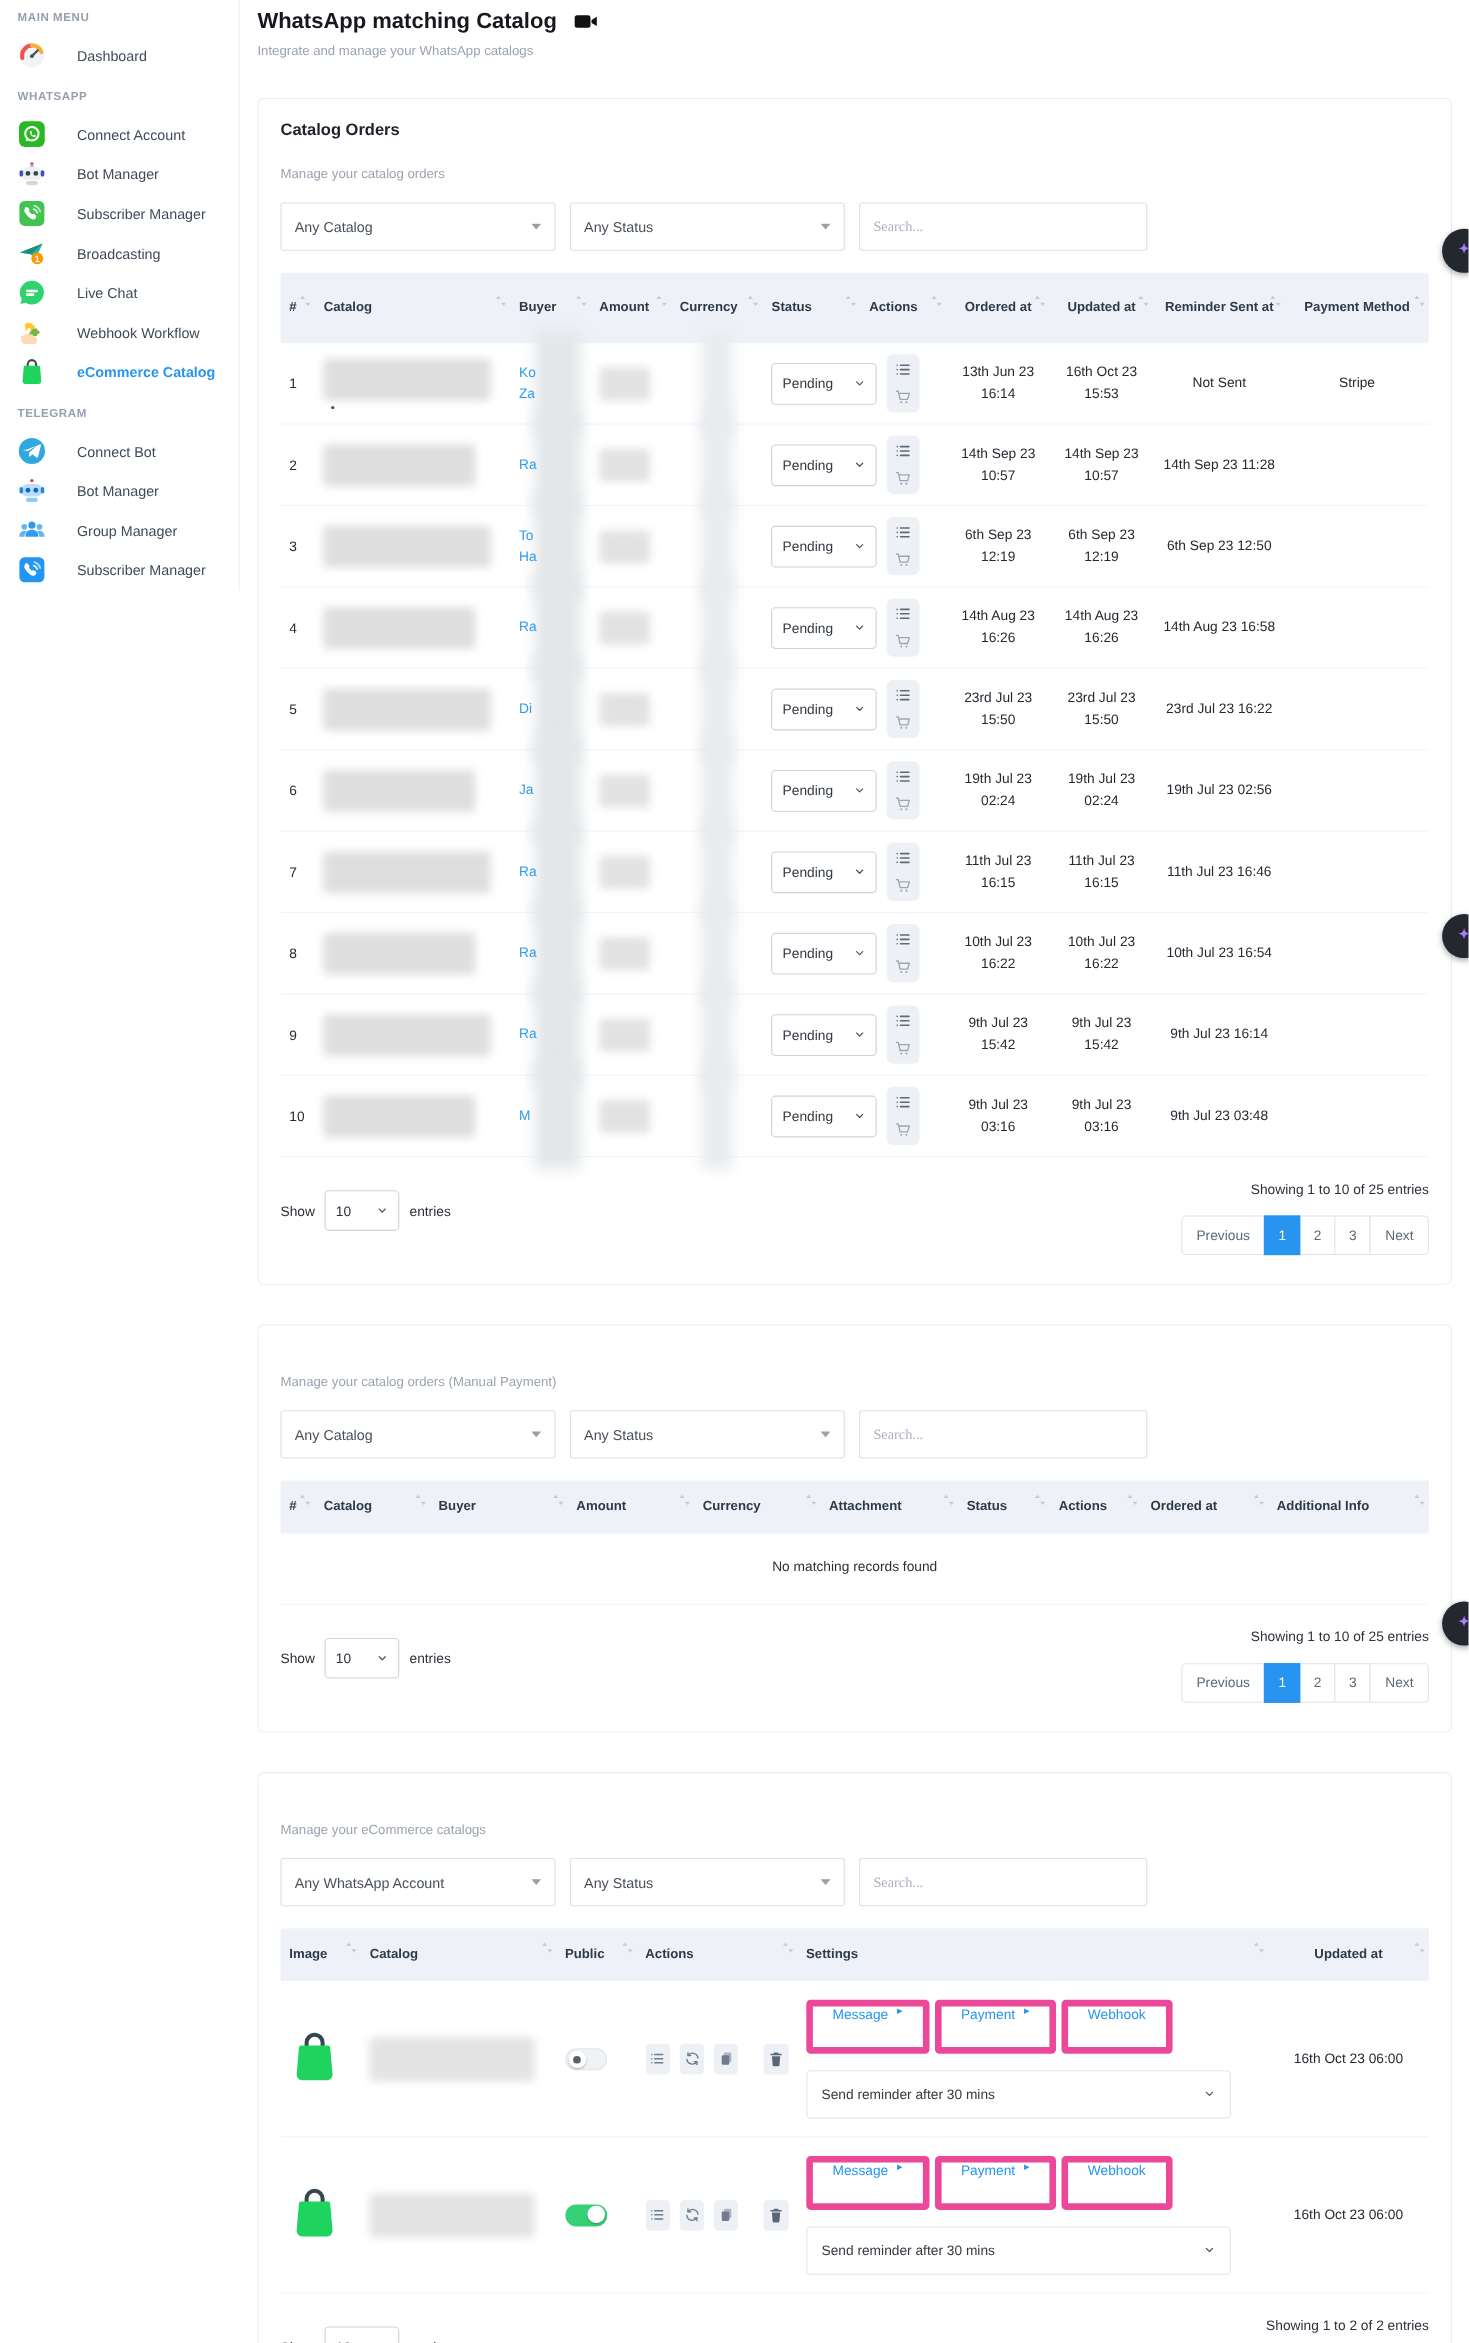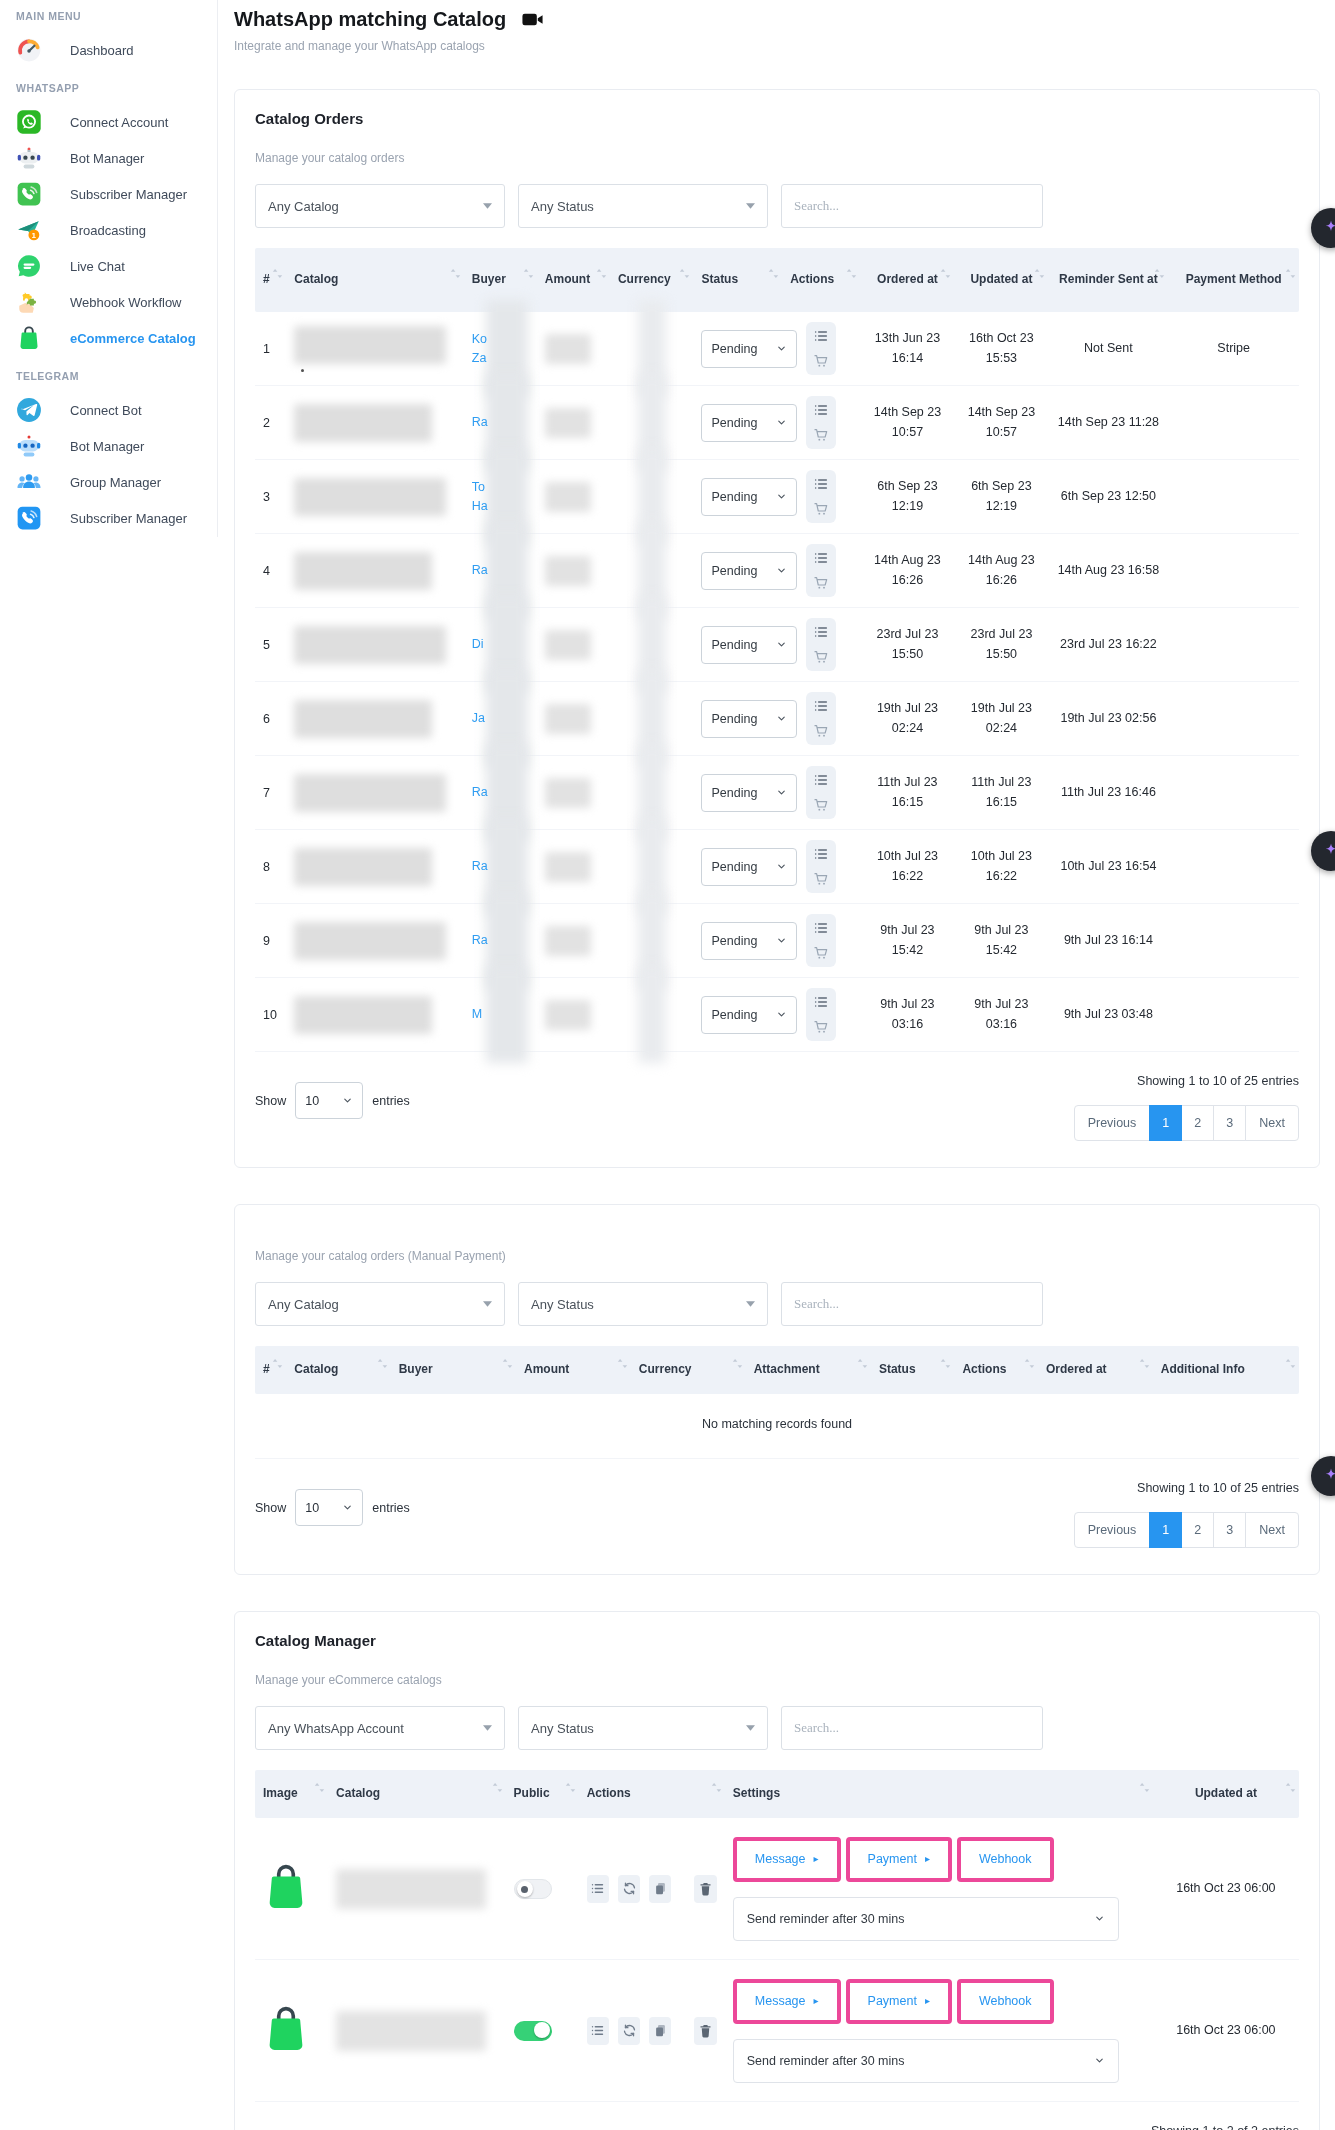--- a/index.html
+++ b/index.html
@@ -102,22 +102,22 @@
   .tgl.off .knob{left:2px}
   .tgl.on .knob{right:2px}
   .dot{width:7px;height:7px;border-radius:50%;background:#59616c}
   .m-actions{display:flex;gap:9px;align-items:center}
   .act-sq{width:30px;height:28px;border-radius:4px;background:#edf1f6;display:flex;align-items:center;
           justify-content:center;color:#707c8b;cursor:pointer}
   .act-sq .icn{width:15px;height:15px}
   .act-sq.trash{margin-left:14px;color:#5b6673}
   .settings-cell{display:flex;flex-direction:column;gap:15px;padding-right:26px}
   .btn-row{display:flex;gap:5px}
-  .obtn{height:37px;border:4px solid #ec4899;border-radius:4px;color:#2795f0;background:#fff;cursor:pointer;
-        font-size:12.5px;display:flex;align-items:center;justify-content:center;gap:8px;padding:0 18px}
+  .obtn{height:37px;border:6px solid #ec4899;border-radius:4px;color:#2795f0;background:#fff;cursor:pointer;
+        font-size:12.5px;display:flex;justify-content:center;gap:8px;padding:0 18px}
   .bcaret{font-size:10px;line-height:1}
   .reminder-select{height:42px;max-width:458px;border:1px solid #dfe3e9;border-radius:4px;background:#fff;
                    display:flex;align-items:center;justify-content:space-between;padding:0 13px;
                    font-size:12.5px;color:#333a42;cursor:pointer}
 
   
   .ai-fab{position:absolute;left:1311px;width:40px;height:40px;border-radius:50%;background:#23272e;
           display:flex;align-items:center;justify-content:center;box-shadow:0 2px 6px rgba(0,0,0,.35);cursor:pointer}
   .ai-fab .icn{width:18px;height:18px}
 </style>
@@ -1028,21 +1028,20 @@
             <div class="page active num">1</div>
             <div class="page num">2</div>
             <div class="page num">3</div>
             <div class="page">Next</div>
      </div>
    </div>
       </div>
   </section>
 
   <section class="card">
-    <div class="card-title">Catalog Manager</div>
     <div class="card-sub">Manage your eCommerce catalogs</div>
     <div class="filters">
       <div class="fselect">
         <span>Any WhatsApp Account</span>
         <span class="icn fcaret">
             <svg viewBox="0 0 10 6" fill="currentColor">
               <path d="M0 0h10L5 6z"></path>
             </svg>
           </span>
       </div>

